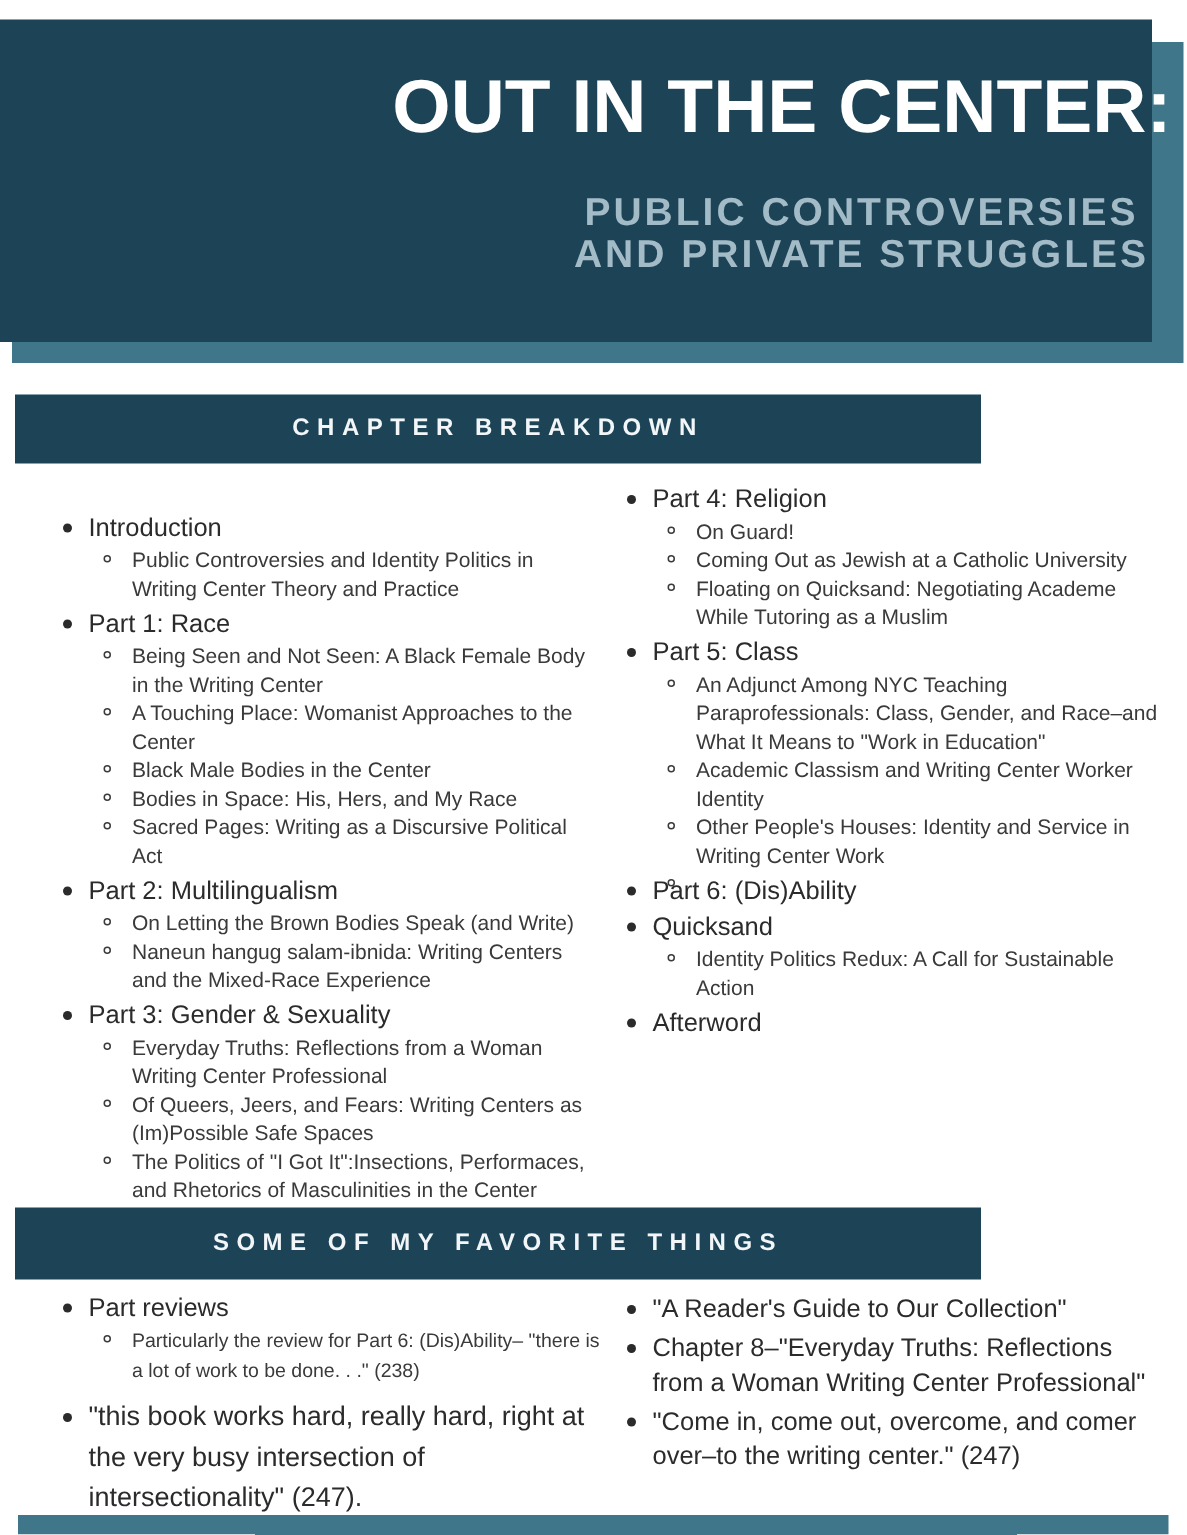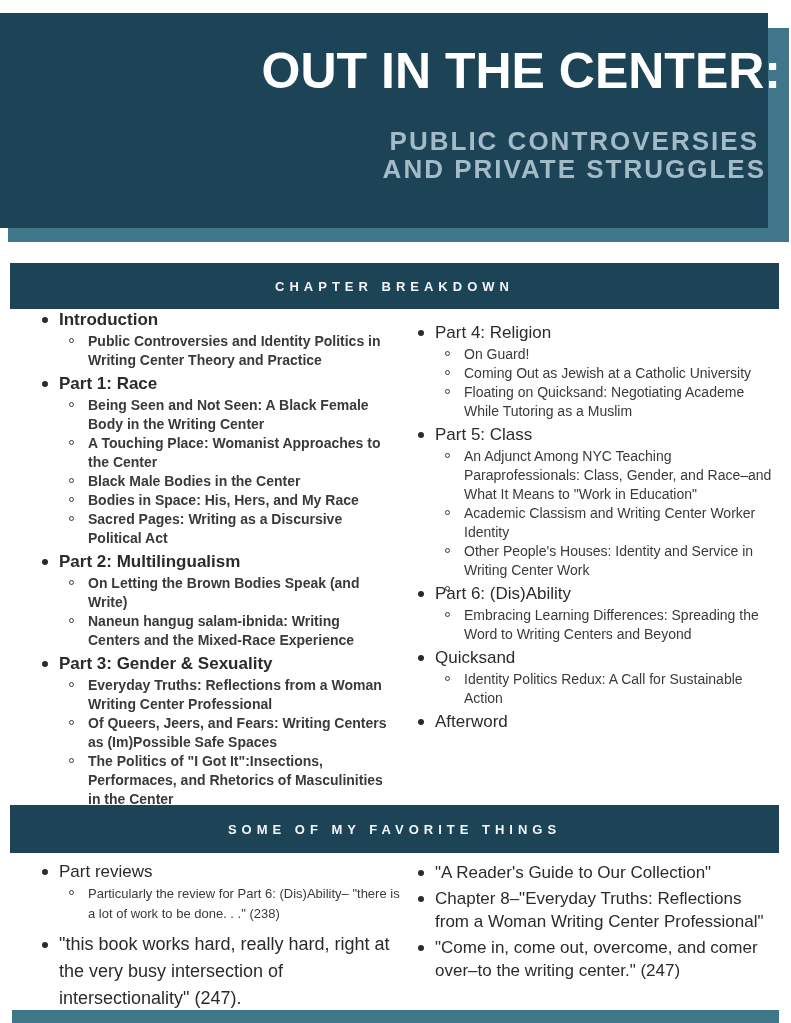--- a/index.html
+++ b/index.html
@@ -21,29 +21,29 @@
   .title{
     position:absolute;top:46px;right:10px;margin:0;
     color:#ffffff;font-size:50px;font-weight:bold;line-height:1;letter-spacing:0px;white-space:nowrap;
   }
   .subtitle{
     position:absolute;top:127px;right:25px;text-align:center;
     color:var(--subtitle);font-weight:bold;font-size:26px;line-height:28px;letter-spacing:2px;white-space:nowrap;
   }
   
   .section-bar{
-    position:absolute;left:10px;width:769px;background:var(--navy);
+    position:absolute;left:10px;width:644px;background:var(--navy);
     display:flex;align-items:center;justify-content:center;
-    color:var(--bartext);font-weight:bold;font-size:13px;letter-spacing:5px;white-space:nowrap;
+    color:var(--bartext);font-weight:bold;font-size:16px;letter-spacing:5px;white-space:nowrap;
   }
   #bar-cb{top:263px;height:46px;}
   #bar-fav{top:805px;height:48px;}
   
   .col{position:absolute;}
-  #cb-left {left:40px; top:306px;width:352px;font-weight:bold;}
+  #cb-left {left:40px; top:338px;width:352px;}
   #cb-right{left:416px;top:319px;width:364px;}
   #fav-left {left:40px; top:858px;width:368px;}
   #fav-right{left:416px;top:858px;width:352px;}
 
   .li-top{position:relative;padding-left:19px;font-size:17px;line-height:21px;margin:3px 0 2px;color:#2b2b2b;}
   .li-top .dot{position:absolute;left:2px;top:8px;width:6px;height:6px;border-radius:50%;background:#2b2b2b;}
   .li-sub{position:relative;padding-left:48px;font-size:14px;line-height:19px;color:#3a3a3a;}
   .li-sub .circle{position:absolute;left:29px;top:6px;width:5px;height:5px;border-radius:50%;border:1.4px solid #3a3a3a;background:transparent;}
 
   
@@ -92,21 +92,20 @@
     <div class="li-top"><span class="dot"></span><span>Part 4: Religion</span></div>
     <div class="li-sub"><span class="circle"></span><span>On Guard!</span></div>
     <div class="li-sub"><span class="circle"></span><span>Coming Out as Jewish at a Catholic University</span></div>
     <div class="li-sub"><span class="circle"></span><span>Floating on Quicksand: Negotiating Academe While Tutoring as a Muslim</span></div>
     <div class="li-top"><span class="dot"></span><span>Part 5: Class</span></div>
     <div class="li-sub"><span class="circle"></span><span>An Adjunct Among NYC Teaching Paraprofessionals: Class, Gender, and Race–and What It Means to "Work in Education"</span></div>
     <div class="li-sub"><span class="circle"></span><span>Academic Classism and Writing Center Worker Identity</span></div>
     <div class="li-sub"><span class="circle"></span><span>Other People's Houses: Identity and Service in Writing Center Work</span></div>
     <div class="li-sub"><span class="circle"></span></div>
     <div class="li-top"><span class="dot"></span><span>Part 6: (Dis)Ability</span></div>
-    <div class="li-sub"><span class="circle"></span><span>Embracing Learning Differences: Spreading the Word to Writing Centers and Beyond</span></div>
     <div class="li-top"><span class="dot"></span><span>Quicksand</span></div>
     <div class="li-sub"><span class="circle"></span><span>Identity Politics Redux: A Call for Sustainable Action</span></div>
     <div class="li-top"><span class="dot"></span><span>Afterword</span></div>
   </div>
 
 <div class="section-bar" id="bar-fav">
   <span>SOME OF MY FAVORITE THINGS</span>
 </div>
 
 <div class="col" id="fav-left">

